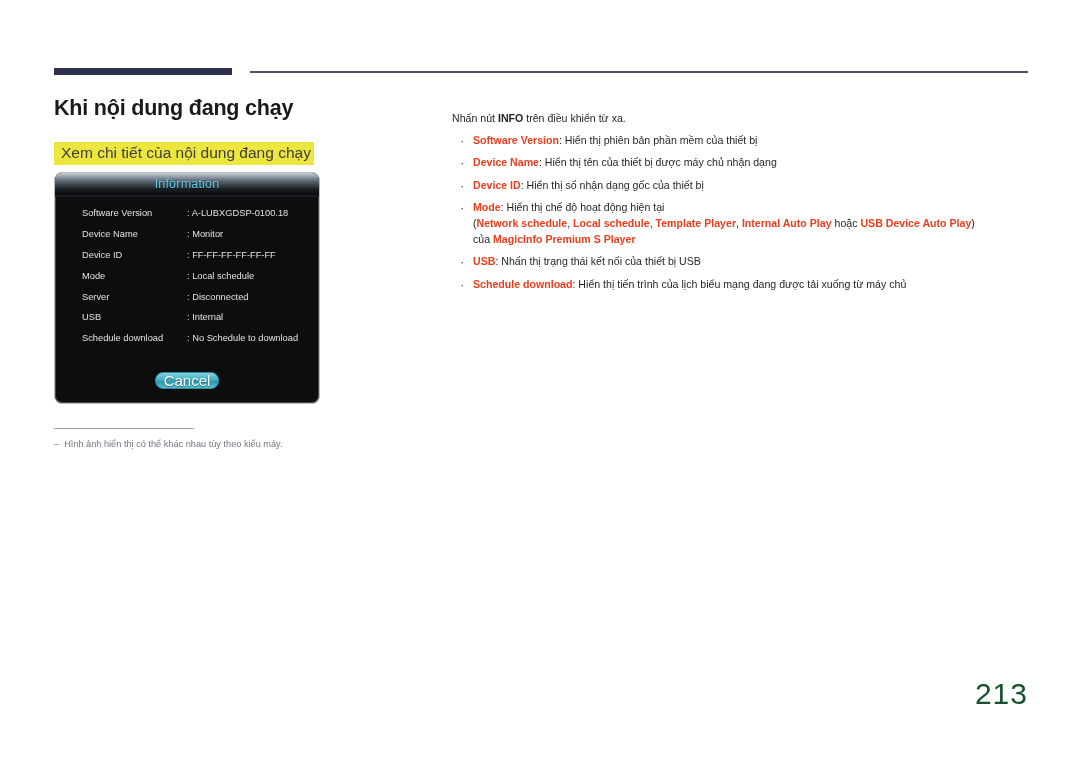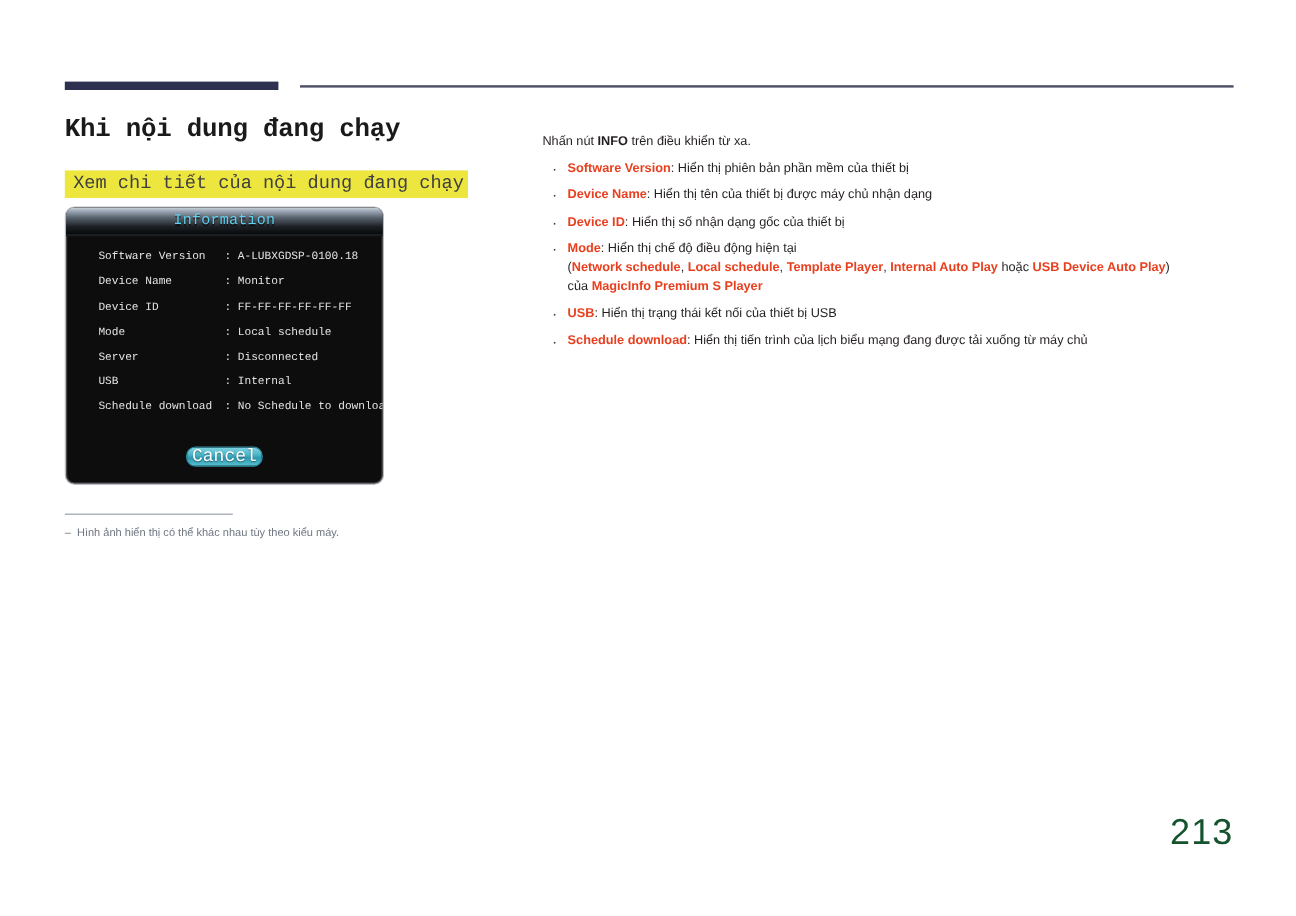--- a/index.html
+++ b/index.html
@@ -40,21 +40,20 @@
     height: 1.5px;
     background: #4f4f66;
   }
 
   
   .left-col {
     position: absolute;
     left: 54px;
     top: 95px;
     width: 370px;
-    font-family: Liberation Mono, monospace;
   }
   .page-title {
     font-size: 21.5px;
     font-weight: bold;
     color: #1a1a1a;
     letter-spacing: -0.2px;
     margin: 0 0 20px 0;
     line-height: 1.25;
   }
   .sub-heading {
@@ -315,28 +314,28 @@
 
     <li>
       <span class="term">Device Name</span><span>: Hiển thị tên của thiết bị được máy chủ nhận dạng</span>
     </li>
 
     <li>
       <span class="term">Device ID</span><span>: Hiển thị số nhận dạng gốc của thiết bị</span>
     </li>
 
     <li>
-      <span class="term">Mode</span><span>: Hiển thị chế độ điều động hiện tại</span>
+      <span class="term">Mode</span><span>: Hiển thị chế độ hoạt động hiện tại</span>
       <span class="subline"><span>(</span><span class="opt">Network schedule</span><span>, </span><span class="opt">Local schedule</span><span>, </span><span class="opt">Template Player</span><span>, </span><span class="opt">Internal Auto Play</span><span> hoặc </span><span class="opt">USB Device Auto Play</span><span>)</span></span>
       <span class="subline"><span>của </span><span class="opt">MagicInfo Premium S Player</span></span>
     </li>
 
 
     <li>
-      <span class="term">USB</span><span>: Hiển thị trạng thái kết nối của thiết bị USB</span>
+      <span class="term">USB</span><span>: Nhấn thị trạng thái kết nối của thiết bị USB</span>
     </li>
 
     <li>
       <span class="term">Schedule download</span><span>: Hiển thị tiến trình của lịch biểu mạng đang được tải xuống từ máy chủ</span>
     </li>
 
   </ul>
 </div>
 
 <div class="page-num">213</div>

